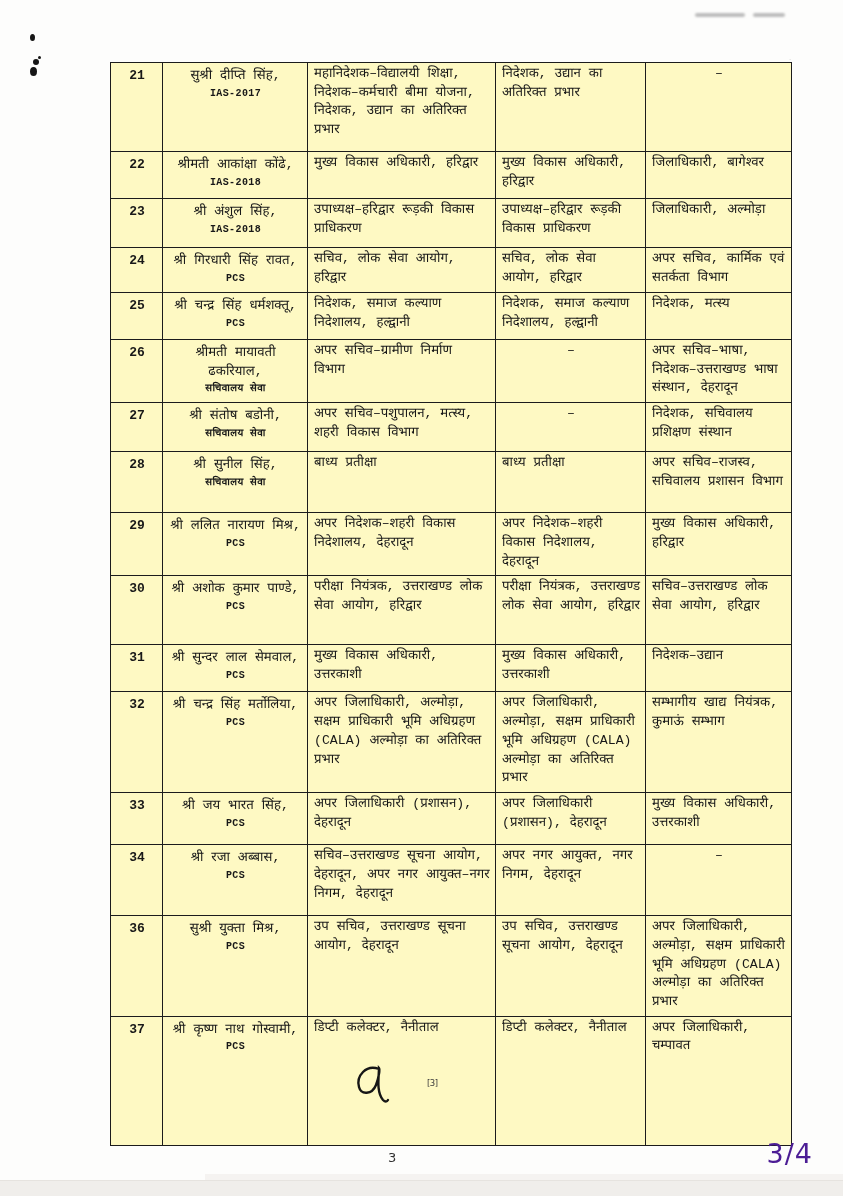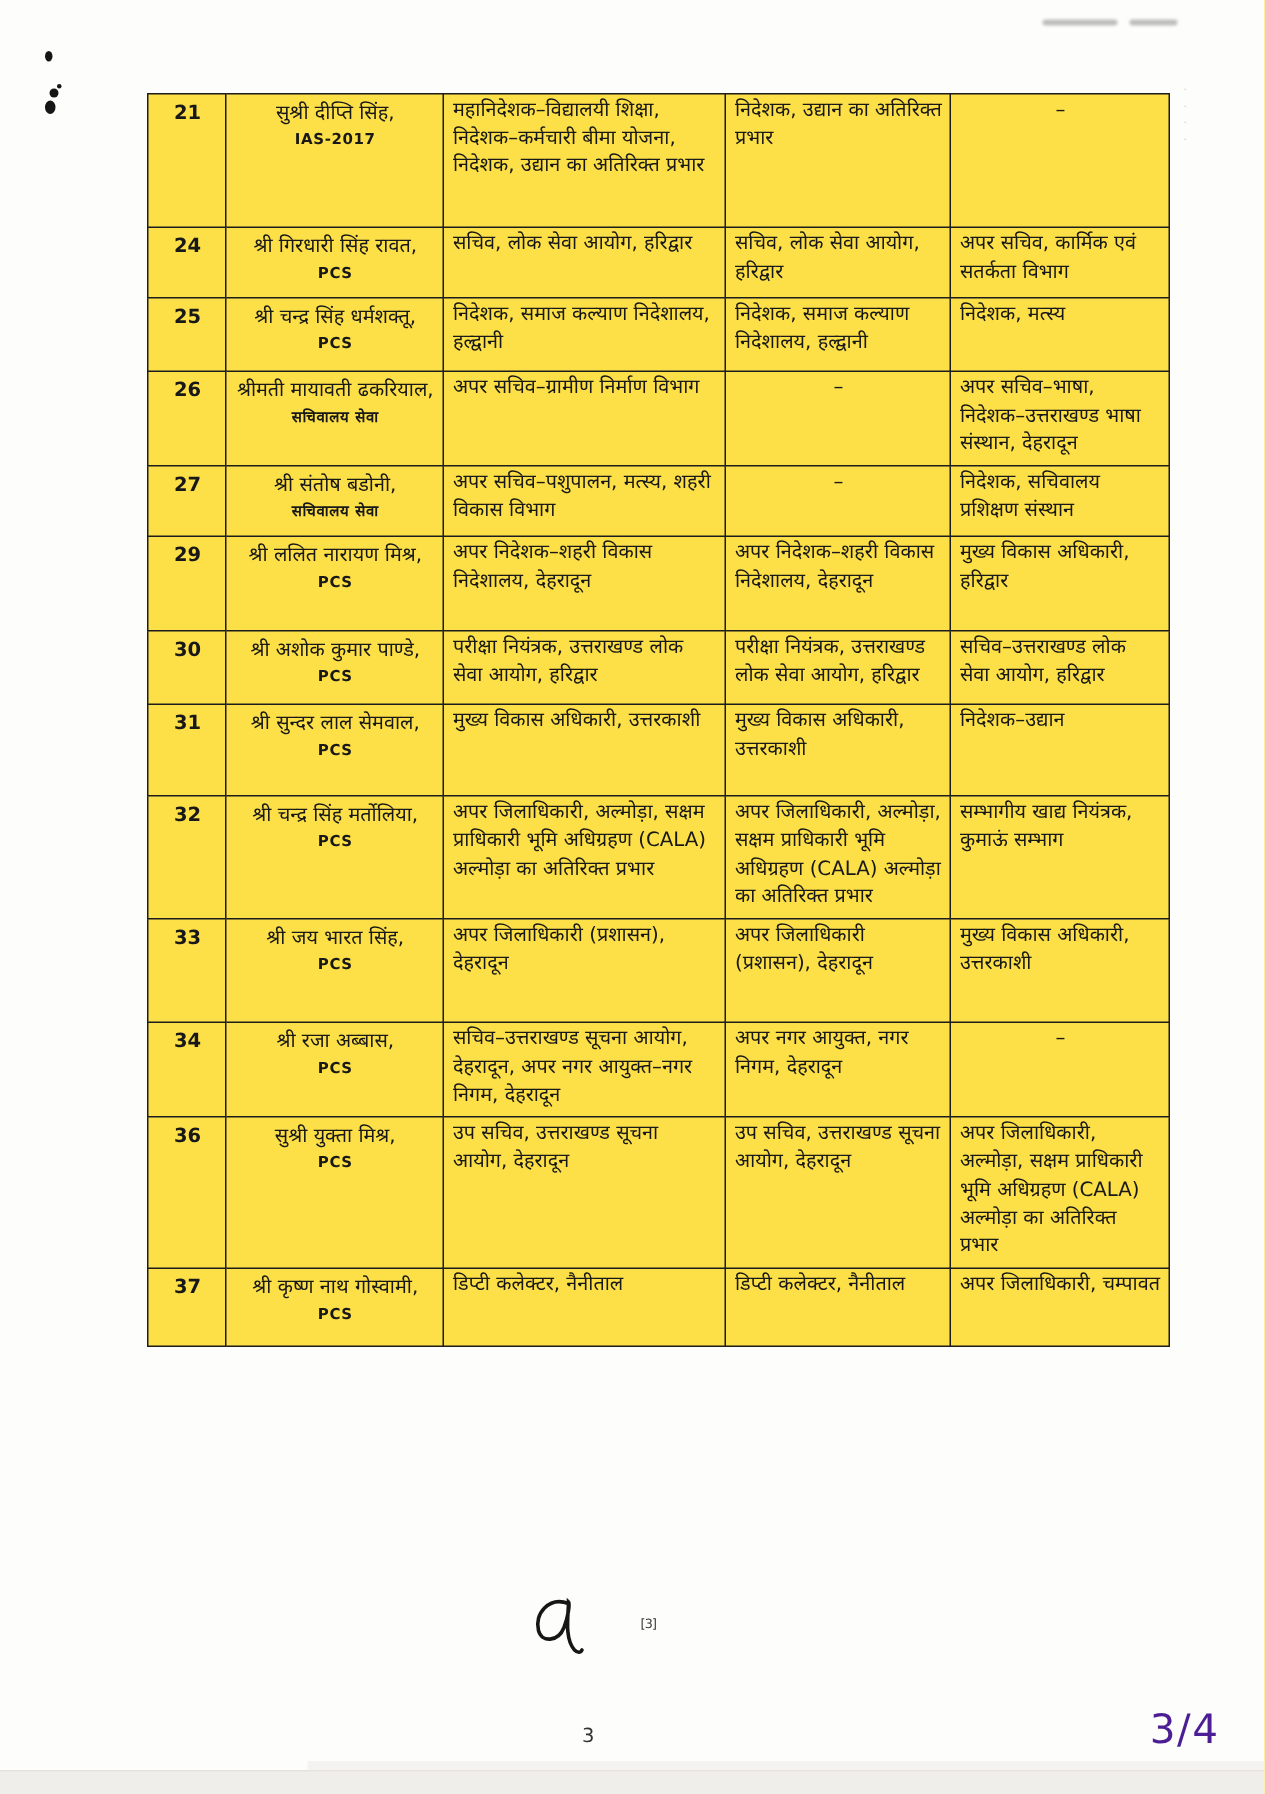--- a/index.html
+++ b/index.html
@@ -4,24 +4,25 @@
 <style>
   html,body{margin:0;padding:0;}
   body{
     width:843px;height:1196px;position:relative;overflow:hidden;
     background:#fdfdfc;
     font-family:"DejaVu Sans","Liberation Sans",sans-serif;
     color:#181818;
   }
   
   .doc-table{
-    position:absolute;left:98px;top:62px;
+    position:absolute;left:110px;top:62px;
     border-collapse:collapse;table-layout:fixed;
     width:681px;
-    background:#fde047;
+    background:#fef9c3;
+    font-family:Liberation Mono, monospace;
   }
   .doc-table td{
     border:1.6px solid #1c1c1c;
     vertical-align:top;
     padding:2px 5px 4px 6px;
     font-size:13.2px;line-height:1.42;
     word-wrap:break-word;
   }
   .doc-table td.sno{
     text-align:center;font-weight:bold;font-size:13px;padding-top:4px;
@@ -114,20 +115,34 @@
   </colgroup>
   <tbody>
       <tr>
         <td class="sno">21</td>
         <td class="namecell"><span>सुश्री दीप्ति सिंह,</span><span class="cadre">IAS-2017</span></td>
         <td>महानिदेशक–विद्यालयी शिक्षा, निदेशक–कर्मचारी बीमा योजना, निदेशक, उद्यान का अतिरिक्त प्रभार</td>
         <td>निदेशक, उद्यान का अतिरिक्त प्रभार</td>
         <td class="dash-cell">–</td>
       </tr>
       <tr>
+        <td class="sno">22</td>
+        <td class="namecell"><span>श्रीमती आकांक्षा कोंढे,</span><span class="cadre">IAS-2018</span></td>
+        <td>मुख्य विकास अधिकारी, हरिद्वार</td>
+        <td>मुख्य विकास अधिकारी, हरिद्वार</td>
+        <td>जिलाधिकारी, बागेश्वर</td>
+      </tr>
+      <tr>
+        <td class="sno">23</td>
+        <td class="namecell"><span>श्री अंशुल सिंह,</span><span class="cadre">IAS-2018</span></td>
+        <td>उपाध्यक्ष–हरिद्वार रूड़की विकास प्राधिकरण</td>
+        <td>उपाध्यक्ष–हरिद्वार रूड़की विकास प्राधिकरण</td>
+        <td>जिलाधिकारी, अल्मोड़ा</td>
+      </tr>
+      <tr>
         <td class="sno">24</td>
         <td class="namecell"><span>श्री गिरधारी सिंह रावत,</span><span class="cadre">PCS</span></td>
         <td>सचिव, लोक सेवा आयोग, हरिद्वार</td>
         <td>सचिव, लोक सेवा आयोग, हरिद्वार</td>
         <td>अपर सचिव, कार्मिक एवं सतर्कता विभाग</td>
       </tr>
       <tr>
         <td class="sno">25</td>
         <td class="namecell"><span>श्री चन्द्र सिंह धर्मशक्तू,</span><span class="cadre">PCS</span></td>
         <td>निदेशक, समाज कल्याण निदेशालय, हल्द्वानी</td>
@@ -142,20 +157,27 @@
         <td>अपर सचिव–भाषा, निदेशक–उत्तराखण्ड भाषा संस्थान, देहरादून</td>
       </tr>
       <tr>
         <td class="sno">27</td>
         <td class="namecell"><span>श्री संतोष बडोनी,</span><span class="cadre">सचिवालय सेवा</span></td>
         <td>अपर सचिव–पशुपालन, मत्स्य, शहरी विकास विभाग</td>
         <td class="dash-cell">–</td>
         <td>निदेशक, सचिवालय प्रशिक्षण संस्थान</td>
       </tr>
       <tr>
+        <td class="sno">28</td>
+        <td class="namecell"><span>श्री सुनील सिंह,</span><span class="cadre">सचिवालय सेवा</span></td>
+        <td>बाध्य प्रतीक्षा</td>
+        <td>बाध्य प्रतीक्षा</td>
+        <td>अपर सचिव–राजस्व, सचिवालय प्रशासन विभाग</td>
+      </tr>
+      <tr>
         <td class="sno">29</td>
         <td class="namecell"><span>श्री ललित नारायण मिश्र,</span><span class="cadre">PCS</span></td>
         <td>अपर निदेशक–शहरी विकास निदेशालय, देहरादून</td>
         <td>अपर निदेशक–शहरी विकास निदेशालय, देहरादून</td>
         <td>मुख्य विकास अधिकारी, हरिद्वार</td>
       </tr>
       <tr>
         <td class="sno">30</td>
         <td class="namecell"><span>श्री अशोक कुमार पाण्डे,</span><span class="cadre">PCS</span></td>
         <td>परीक्षा नियंत्रक, उत्तराखण्ड लोक सेवा आयोग, हरिद्वार</td>

